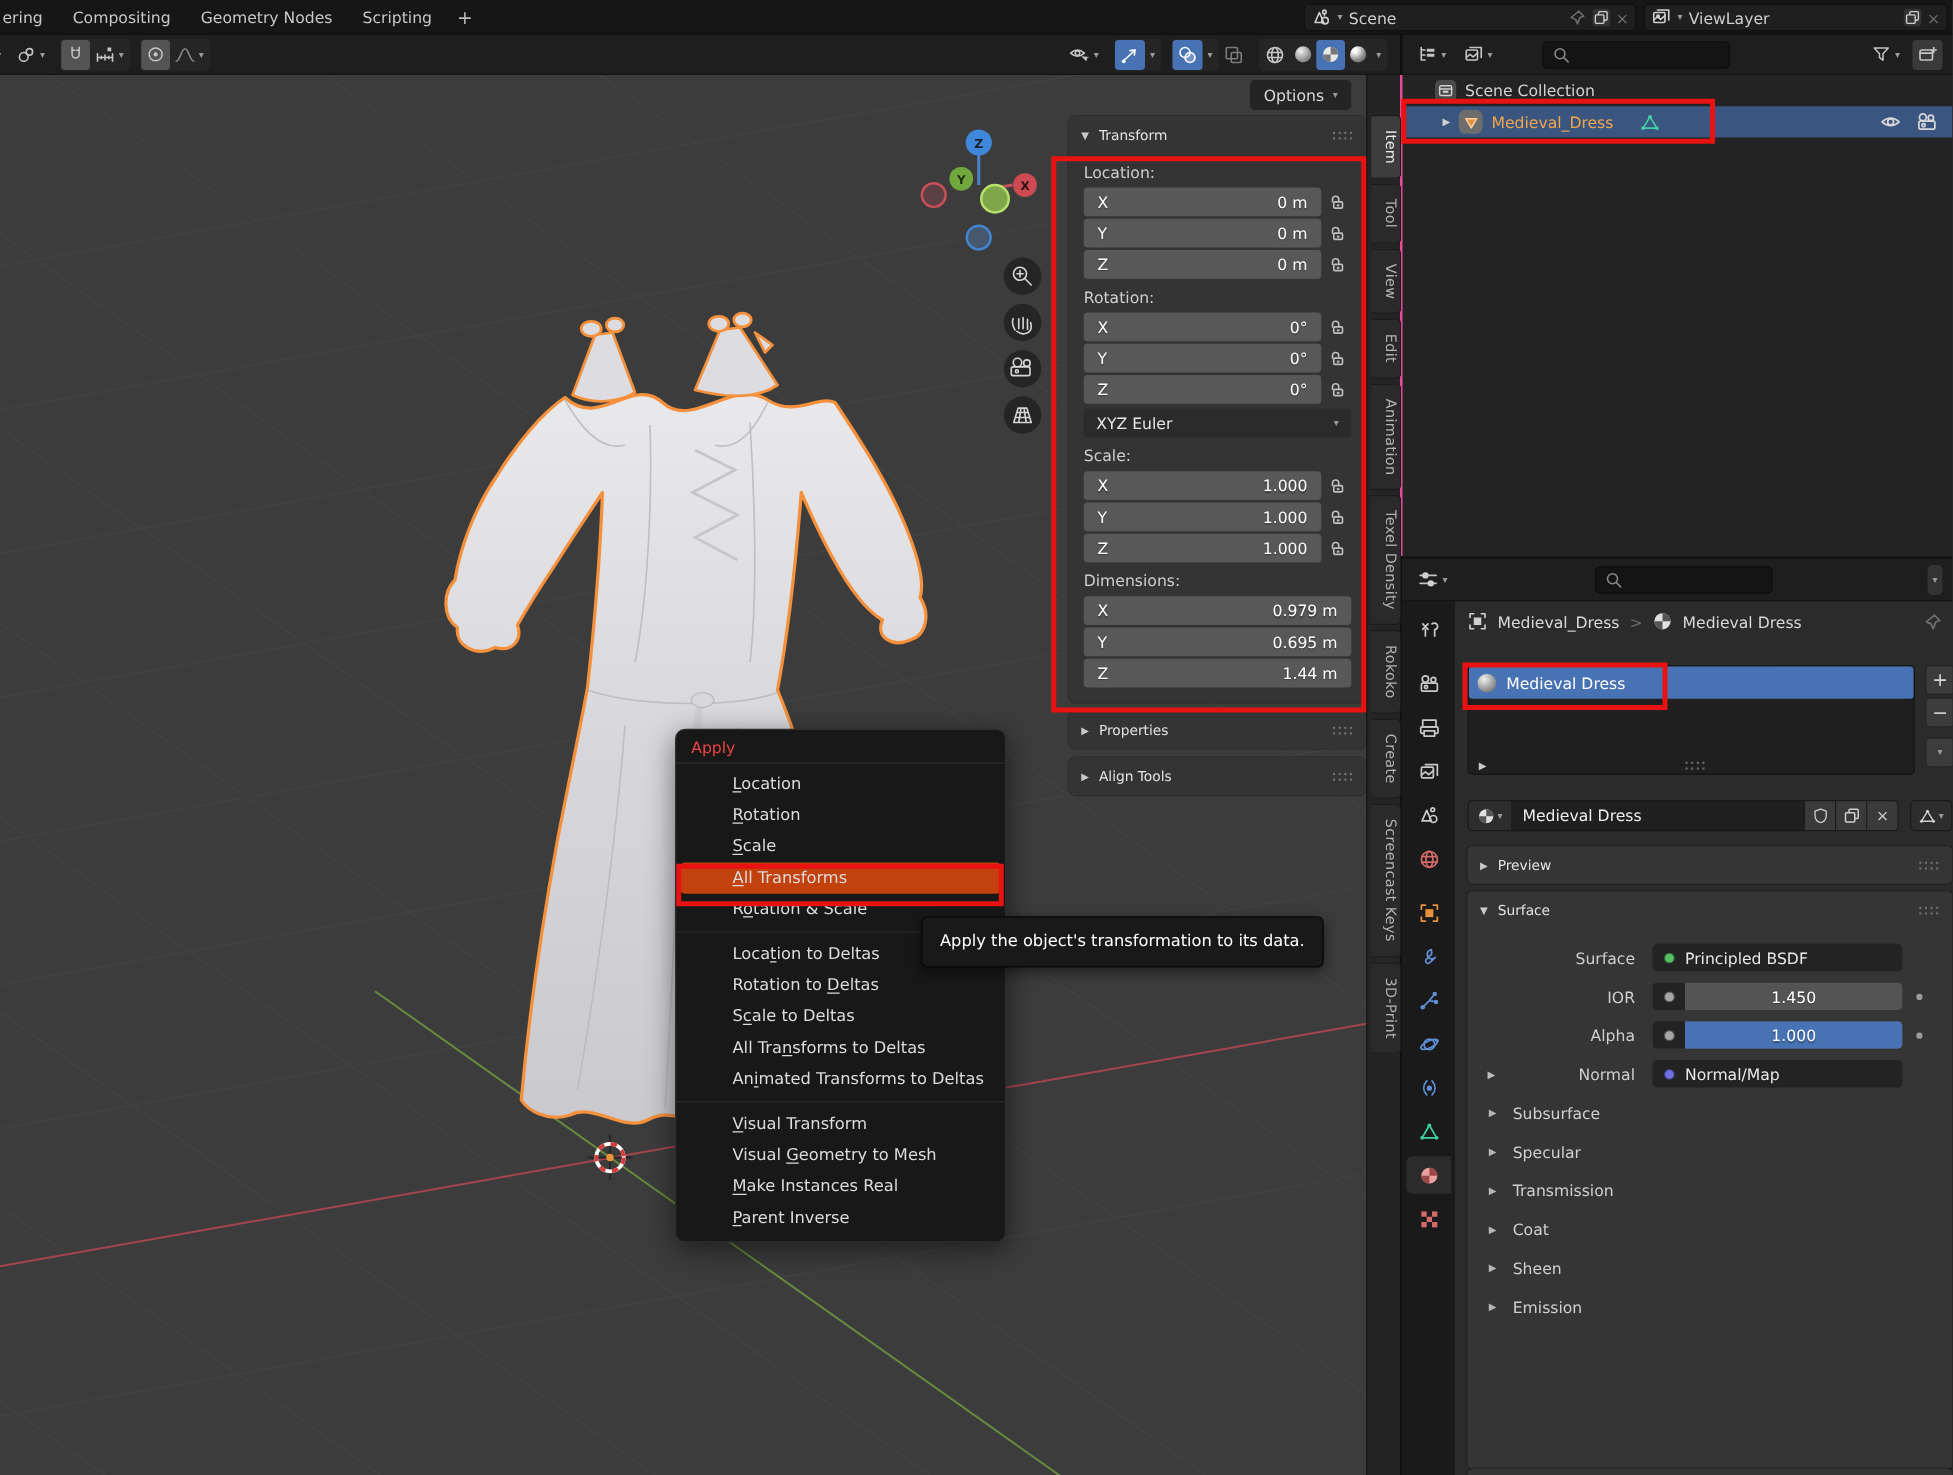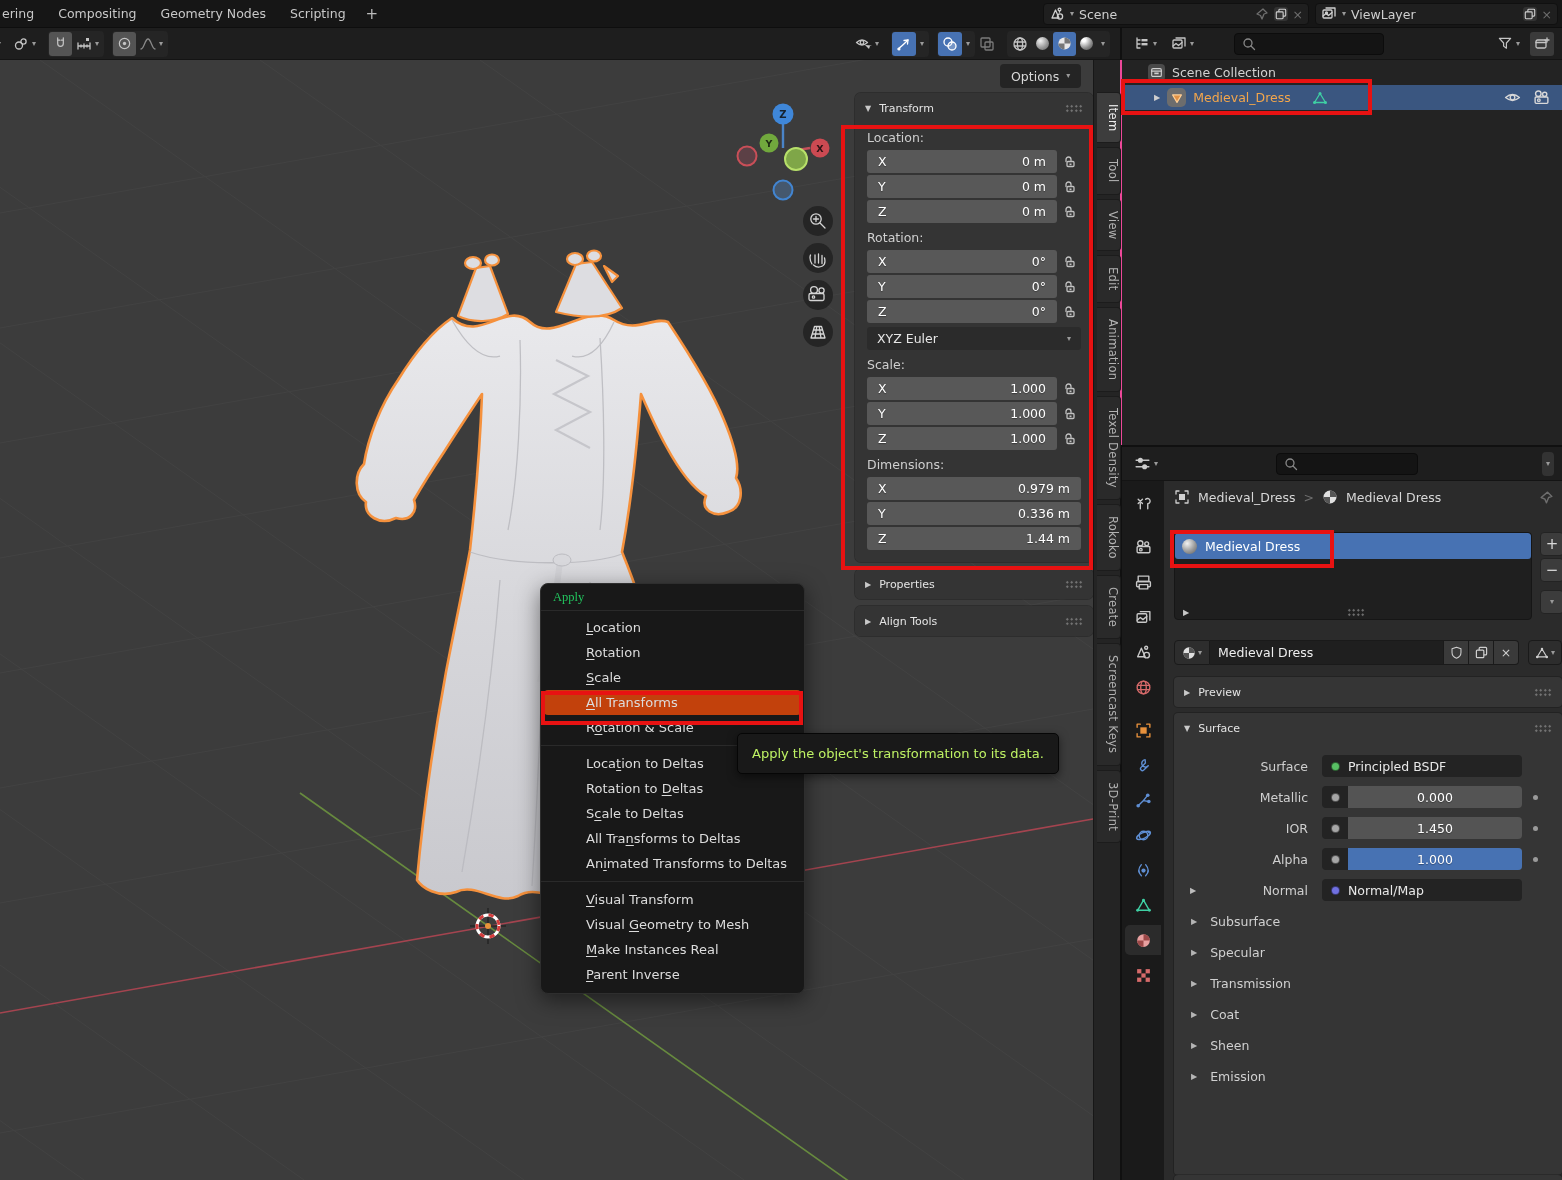--- a/index.html
+++ b/index.html
@@ -94,27 +94,27 @@
   .sval span { position:relative; z-index:1; }
   .sfield.dark { background:#232323; align-items:center; gap:8px; padding:0 9px; color:#e8e8e8; }
   .swatch { flex:1; }
   .kdot { width:26px; display:flex; justify-content:center; }
   .kdot i { width:5px; height:5px; border-radius:50%; background:#9a9a9a; }
   .crow { display:flex; align-items:center; height:22px; margin-bottom:9px; padding-left:17px; gap:13px; color:#d0d0d0; }
   .crow .tri { font-size:8px; color:#b5b5b5; }
 
   
   .apply-menu { position:absolute; left:540px; top:583px; width:265px; background:#181818; border:1px solid #2e2e2e; border-radius:8px; padding-bottom:6px; box-shadow:0 6px 22px rgba(0,0,0,.5); z-index:20; }
-  .menu-title { height:27px; line-height:27px; padding-left:12px; color:#22c55e; border-bottom:1px solid #2a2a2a; margin-bottom:4px;font-family:Liberation Serif, serif; }
+  .menu-title { height:27px; line-height:27px; padding-left:12px; color:#ef4444; border-bottom:1px solid #2a2a2a; margin-bottom:4px; }
   .menu-item { height:25px; line-height:25px; padding-left:42px; color:#dcdcdc; font-size:13px; margin:0 3px; border-radius:4px; white-space:nowrap; }
   .menu-item.hl { background:#c2410c; }
   .menu-item u { text-underline-offset:2px; text-decoration-thickness:1px; }
   .menu-sep { height:1px; background:#2a2a2a; margin:5px 0; }
 
-  .tooltip { position:absolute; left:737px; top:733px; height:41px; background:#191919; border:1px solid #060606; box-shadow:0 3px 10px rgba(0,0,0,.5); border-radius:5px; display:flex; align-items:center; padding:4px 14px; color:#bef264; font-size:13px; white-space:nowrap; z-index:25; }
+  .tooltip { position:absolute; left:737px; top:733px; height:41px; background:#191919; border:1px solid #060606; box-shadow:0 3px 10px rgba(0,0,0,.5); border-radius:5px; display:flex; align-items:center; padding:4px 14px; color:#ffffff; font-size:13px; white-space:nowrap; z-index:25; }
 
   .red-box { position:absolute; border:4px solid #e81212; z-index:50; pointer-events:none; }
   .sphere { border-radius:50%; background:radial-gradient(circle at 35% 30%, #f2f2f2, #9a9a9a 55%, #5e5e5e); }
 </style>
 </head>
 <body>
 
 <div class="topbar">
   <div class="tb-tabs" id="tb-tabs">
       <span class="tb-tab">ering</span>
@@ -585,21 +585,21 @@
           <div class="np-label">Dimensions:</div>
           <div class="np-row wide">
             <div class="np-field">
               <span>X</span>
               <span>0.979 m</span>
             </div>
           </div>
           <div class="np-row wide">
             <div class="np-field">
               <span>Y</span>
-              <span>0.336 m</span>
+              <span>0.695 m</span>
             </div>
           </div>
           <div class="np-row wide">
             <div class="np-field">
               <span>Z</span>
               <span>1.44 m</span>
             </div>
           </div>
         </div>
     </div>
@@ -881,35 +881,20 @@
       </div>
       <div style="height:12px"></div>
       <div id="surface-rows">
           <div class="srow">
             <span class="slabel">Surface</span>
             <div class="sfield dark">
               <span class="dot" style="background:#58c064"></span>
               <span>Principled BSDF</span>
             </div>
             <span class="kdot"></span>
-          </div>
-          <div class="srow">
-            <span class="slabel">Metallic</span>
-            <div class="sfield">
-              <span class="socket">
-                <span class="dot" style="background:#a6a6a6"></span>
-              </span>
-              <span class="sval">
-                <span class="fill" style="width:0%"></span>
-                <span>0.000</span>
-              </span>
-            </div>
-            <span class="kdot">
-              <i></i>
-            </span>
           </div>
           <div class="srow">
             <span class="slabel">IOR</span>
             <div class="sfield">
               <span class="socket">
                 <span class="dot" style="background:#a6a6a6"></span>
               </span>
               <span class="sval">
                 <span class="fill" style="width:0%"></span>
                 <span>1.450</span>

